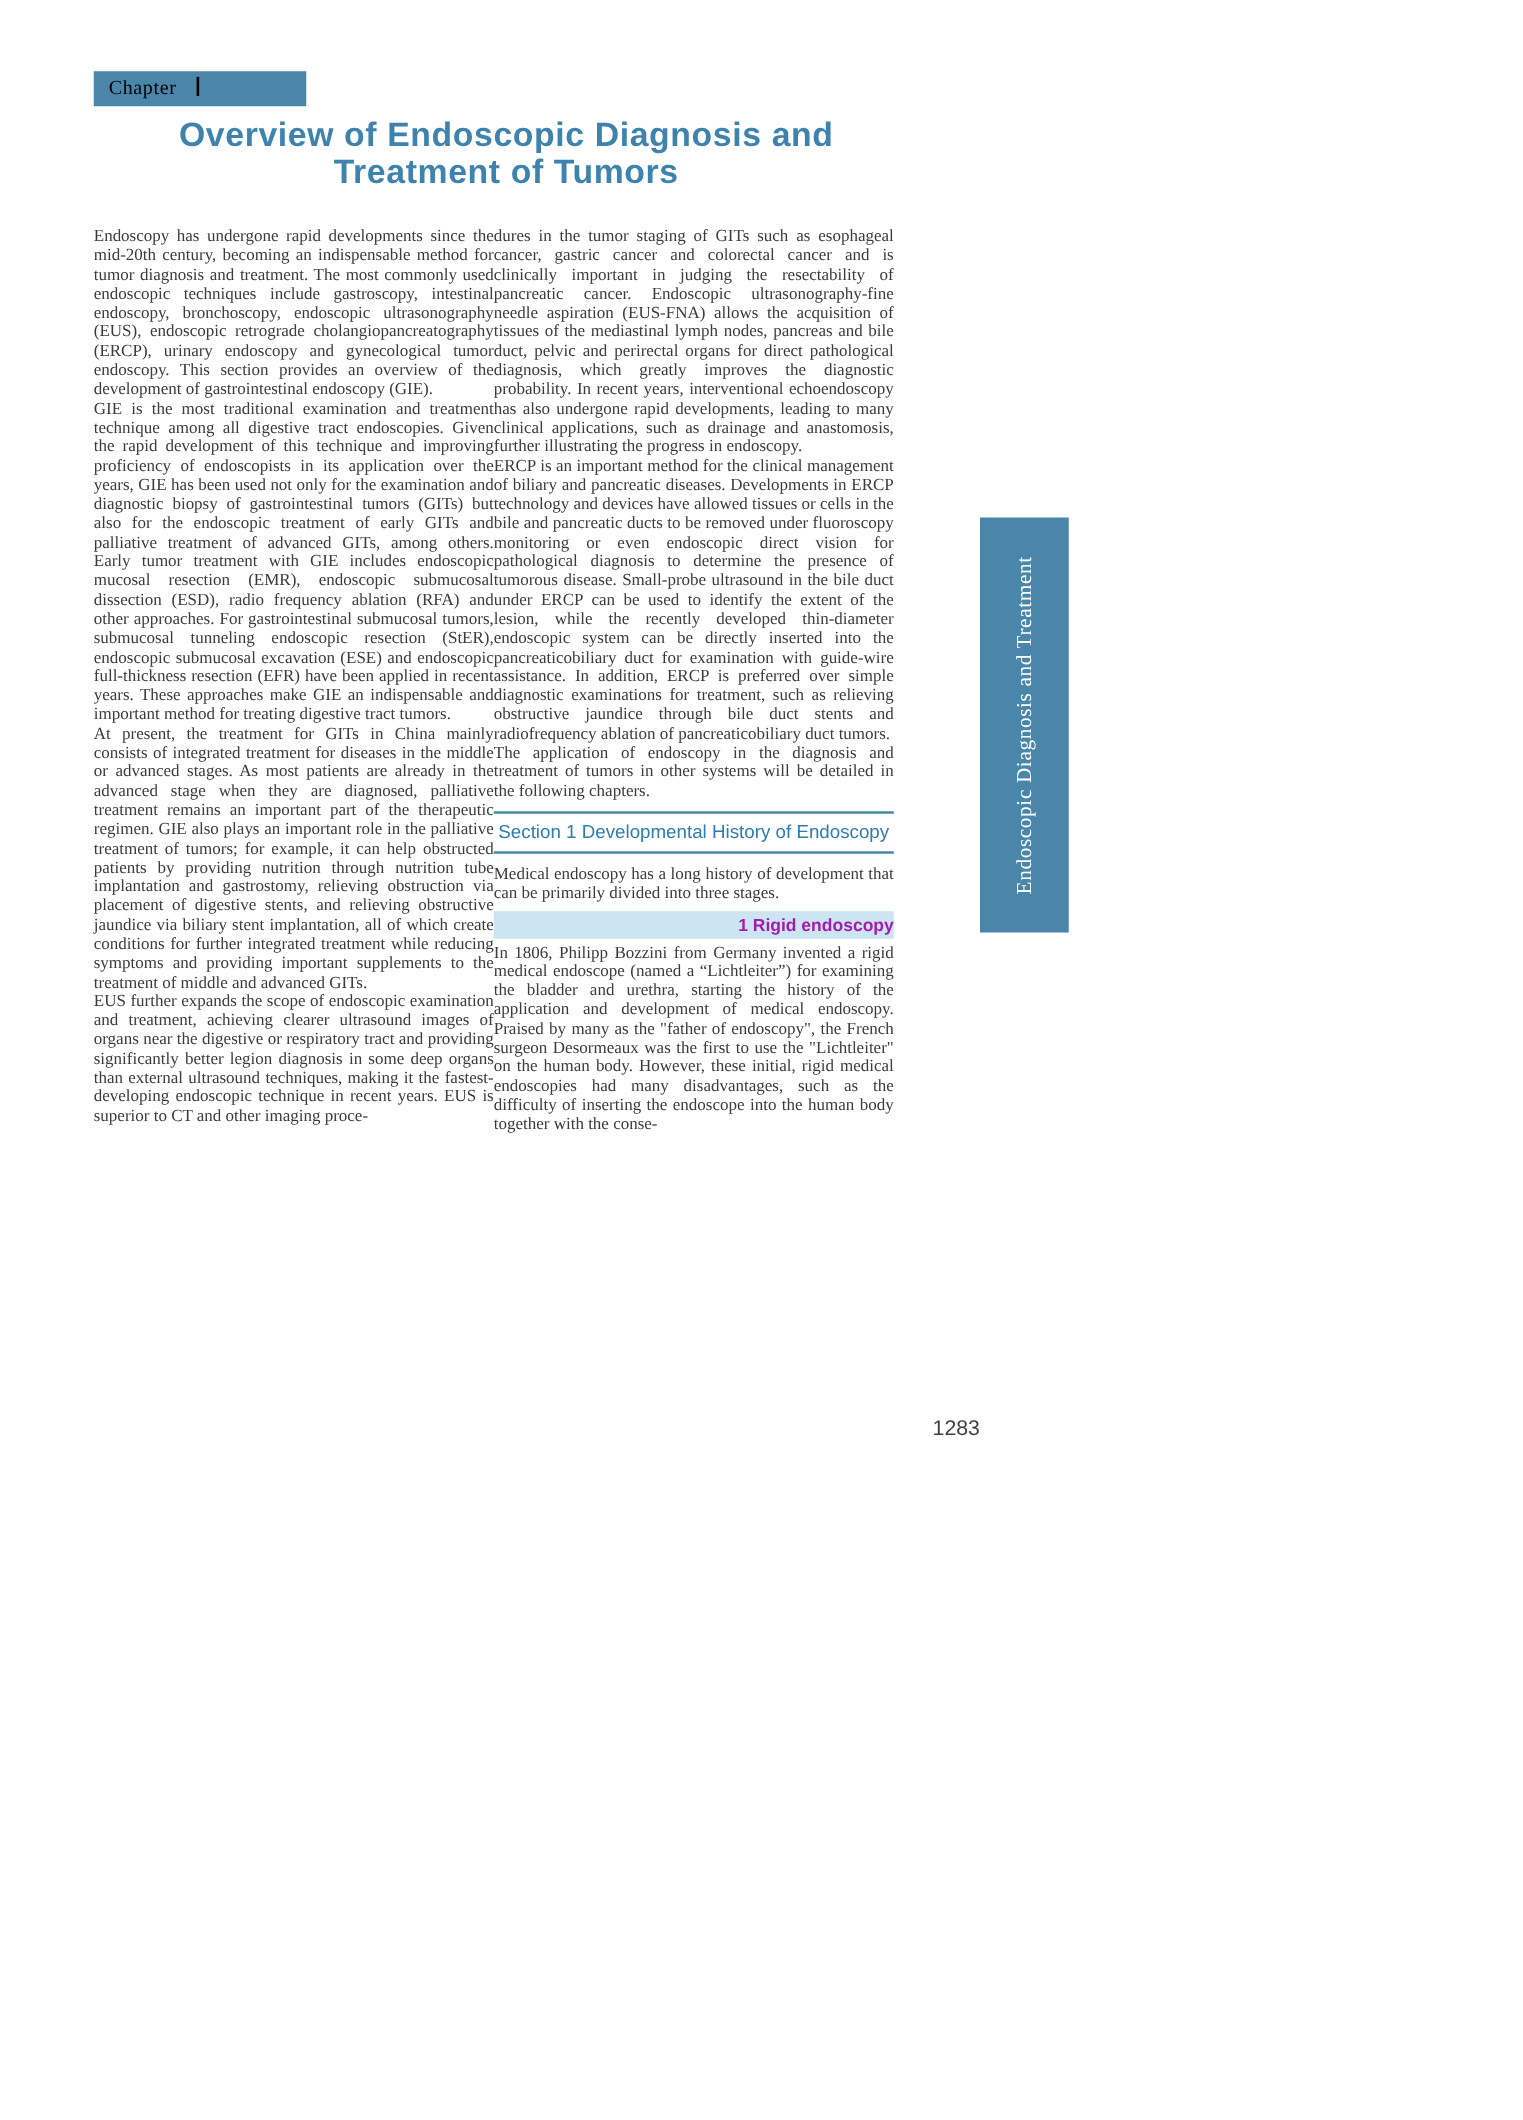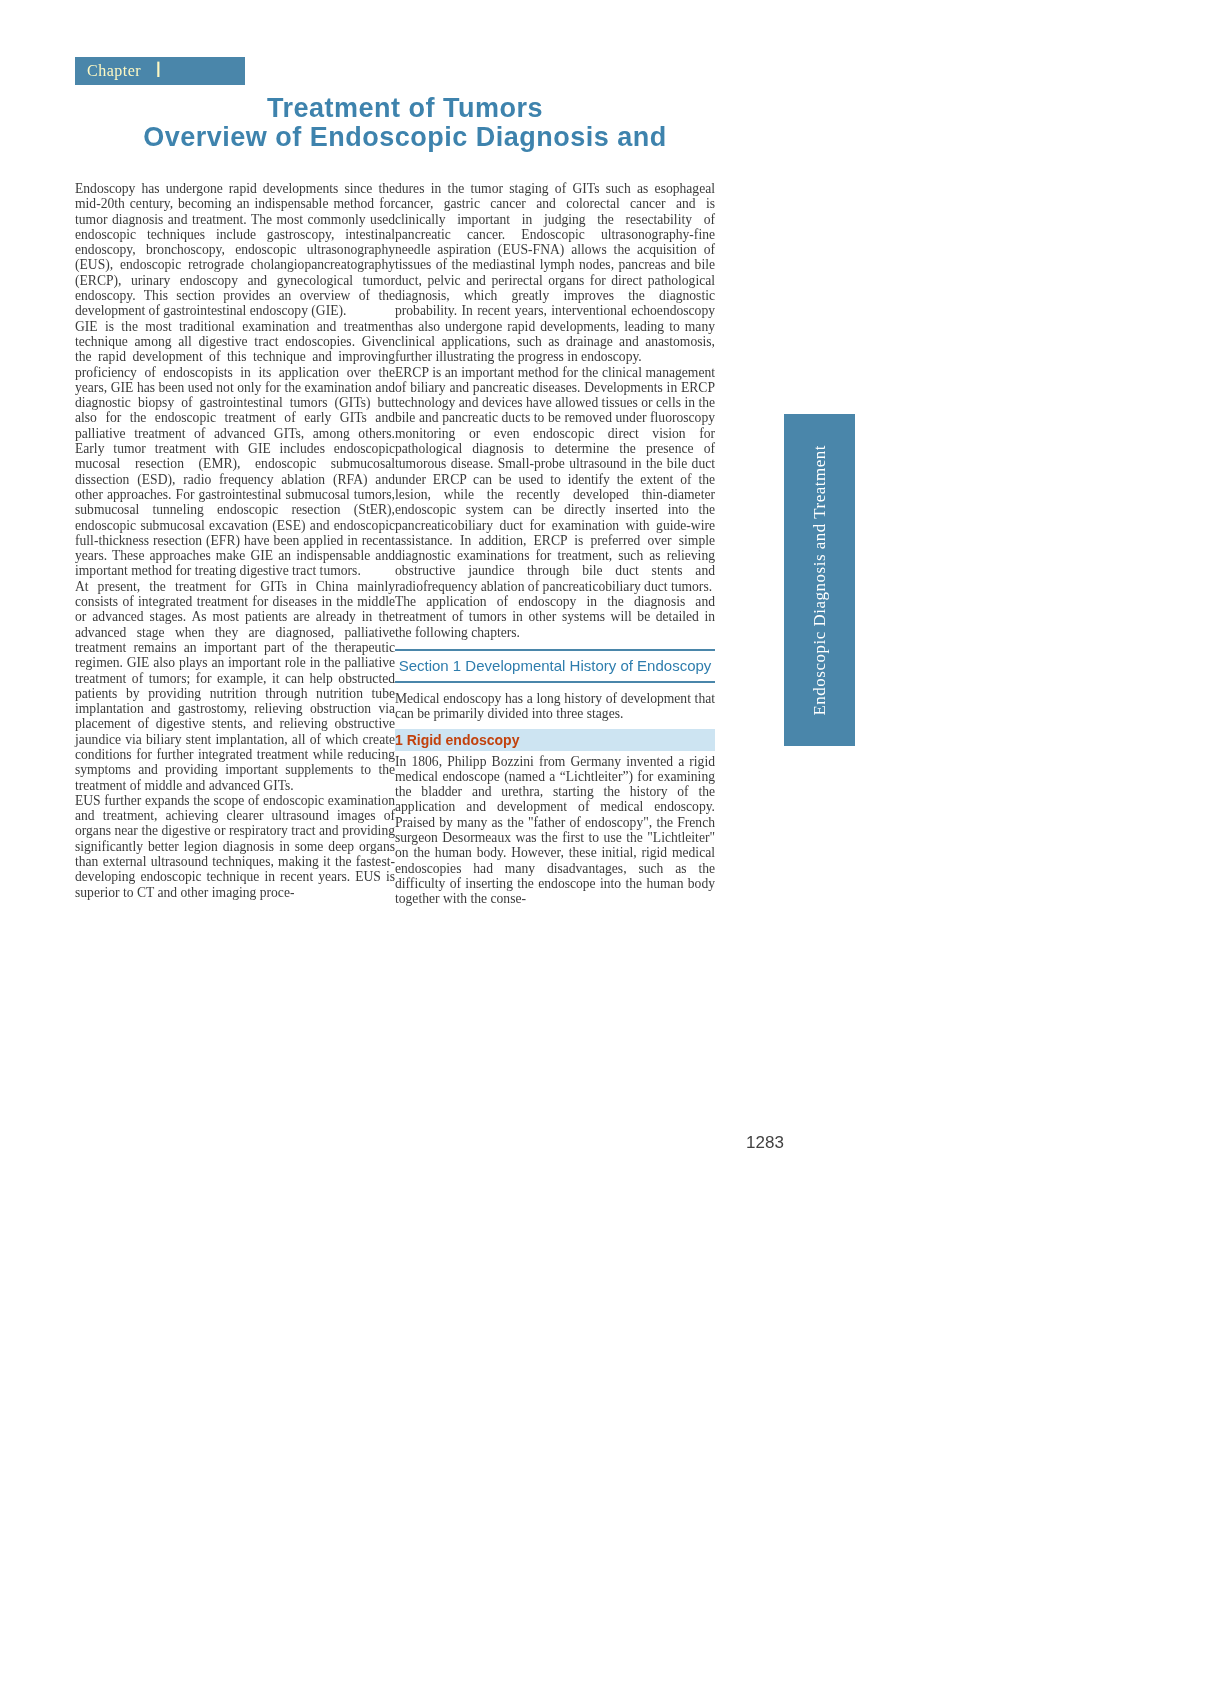--- a/index.html
+++ b/index.html
@@ -10,21 +10,21 @@
     background: #ffffff;
     overflow: hidden;
     font-family: "Liberation Serif", serif;
     color: #333333;
   }
   .chapter-badge {
     position: absolute;
     left: 75px; top: 57px;
     width: 170px; height: 28px;
     background: #4a86aa;
-    color: #fef9c3;
+    color: #000000;
     display: flex;
     align-items: center;
     padding-left: 12px;
     box-sizing: border-box;
   }
   .chapter-badge .chapter-label {
     font-size: 16px;
     letter-spacing: 0.5px;
   }
   .chapter-badge .chapter-numeral {
@@ -67,27 +67,27 @@
     font-family: "Liberation Sans", sans-serif;
     font-weight: normal;
     font-size: 15px;
     line-height: 19px;
     color: #2e7dad;
   }
   .section-intro { margin-top: 8px !important; }
   .subsection-band {
     margin-top: 7px;
     background: #cde4f2;
-    text-align: left;
+    text-align: right;
     font-family: "Liberation Sans", sans-serif;
     font-weight: bold;
     font-size: 14px;
     line-height: 22px;
     height: 22px;
-    color: #c2410c;
+    color: #a21caf;
   }
   .subsection-para { margin-top: 3px !important; }
   .sidebar-tab {
     position: absolute;
     left: 784px; top: 414px;
     width: 71px; height: 332px;
     background: #4a86aa;
     display: flex;
     align-items: center;
     justify-content: center;
@@ -115,22 +115,22 @@
 <body>
 
 <div class="page">
 
   <div class="chapter-badge">
     <span class="chapter-label">Chapter</span>
     <span class="chapter-numeral">Ⅰ</span>
   </div>
 
   <div class="page-title">
+    <div>Overview of Endoscopic Diagnosis and</div>
     <div>Treatment of Tumors</div>
-    <div>Overview of Endoscopic Diagnosis and</div>
   </div>
 
   <div class="columns">
 
     <div class="col">
       <p>Endoscopy has undergone rapid developments since the mid-20th century, becoming an indispensable method for tumor diagnosis and treatment. The most commonly used endoscopic techniques include gastroscopy, intestinal endoscopy, bronchoscopy, endoscopic ultrasonography (EUS), endoscopic retrograde cholangiopancreatography (ERCP), urinary endoscopy and gynecological tumor endoscopy. This section provides an overview of the development of gastrointestinal endoscopy (GIE).</p>
       <p>GIE is the most traditional examination and treatment technique among all digestive tract endoscopies. Given the rapid development of this technique and improving proficiency of endoscopists in its application over the years, GIE has been used not only for the examination and diagnostic biopsy of gastrointestinal tumors (GITs) but also for the endoscopic treatment of early GITs and palliative treatment of advanced GITs, among others. Early tumor treatment with GIE includes endoscopic mucosal resection (EMR), endoscopic submucosal dissection (ESD), radio frequency ablation (RFA) and other approaches. For gastrointestinal submucosal tumors, submucosal tunneling endoscopic resection (StER), endoscopic submucosal excavation (ESE) and endoscopic full-thickness resection (EFR) have been applied in recent years. These approaches make GIE an indispensable and important method for treating digestive tract tumors.</p>
       <p>At present, the treatment for GITs in China mainly consists of integrated treatment for diseases in the middle or advanced stages. As most patients are already in the advanced stage when they are diagnosed, palliative treatment remains an important part of the therapeutic regimen. GIE also plays an important role in the palliative treatment of tumors; for example, it can help obstructed patients by providing nutrition through nutrition tube implantation and gastrostomy, relieving obstruction via placement of digestive stents, and relieving obstructive jaundice via biliary stent implantation, all of which create conditions for further integrated treatment while reducing symptoms and providing important supplements to the treatment of middle and advanced GITs.</p>
       <p>EUS further expands the scope of endoscopic examination and treatment, achieving clearer ultrasound images of organs near the digestive or respiratory tract and providing significantly better legion diagnosis in some deep organs than external ultrasound techniques, making it the fastest-developing endoscopic technique in recent years. EUS is superior to CT and other imaging proce-</p>
     </div>

